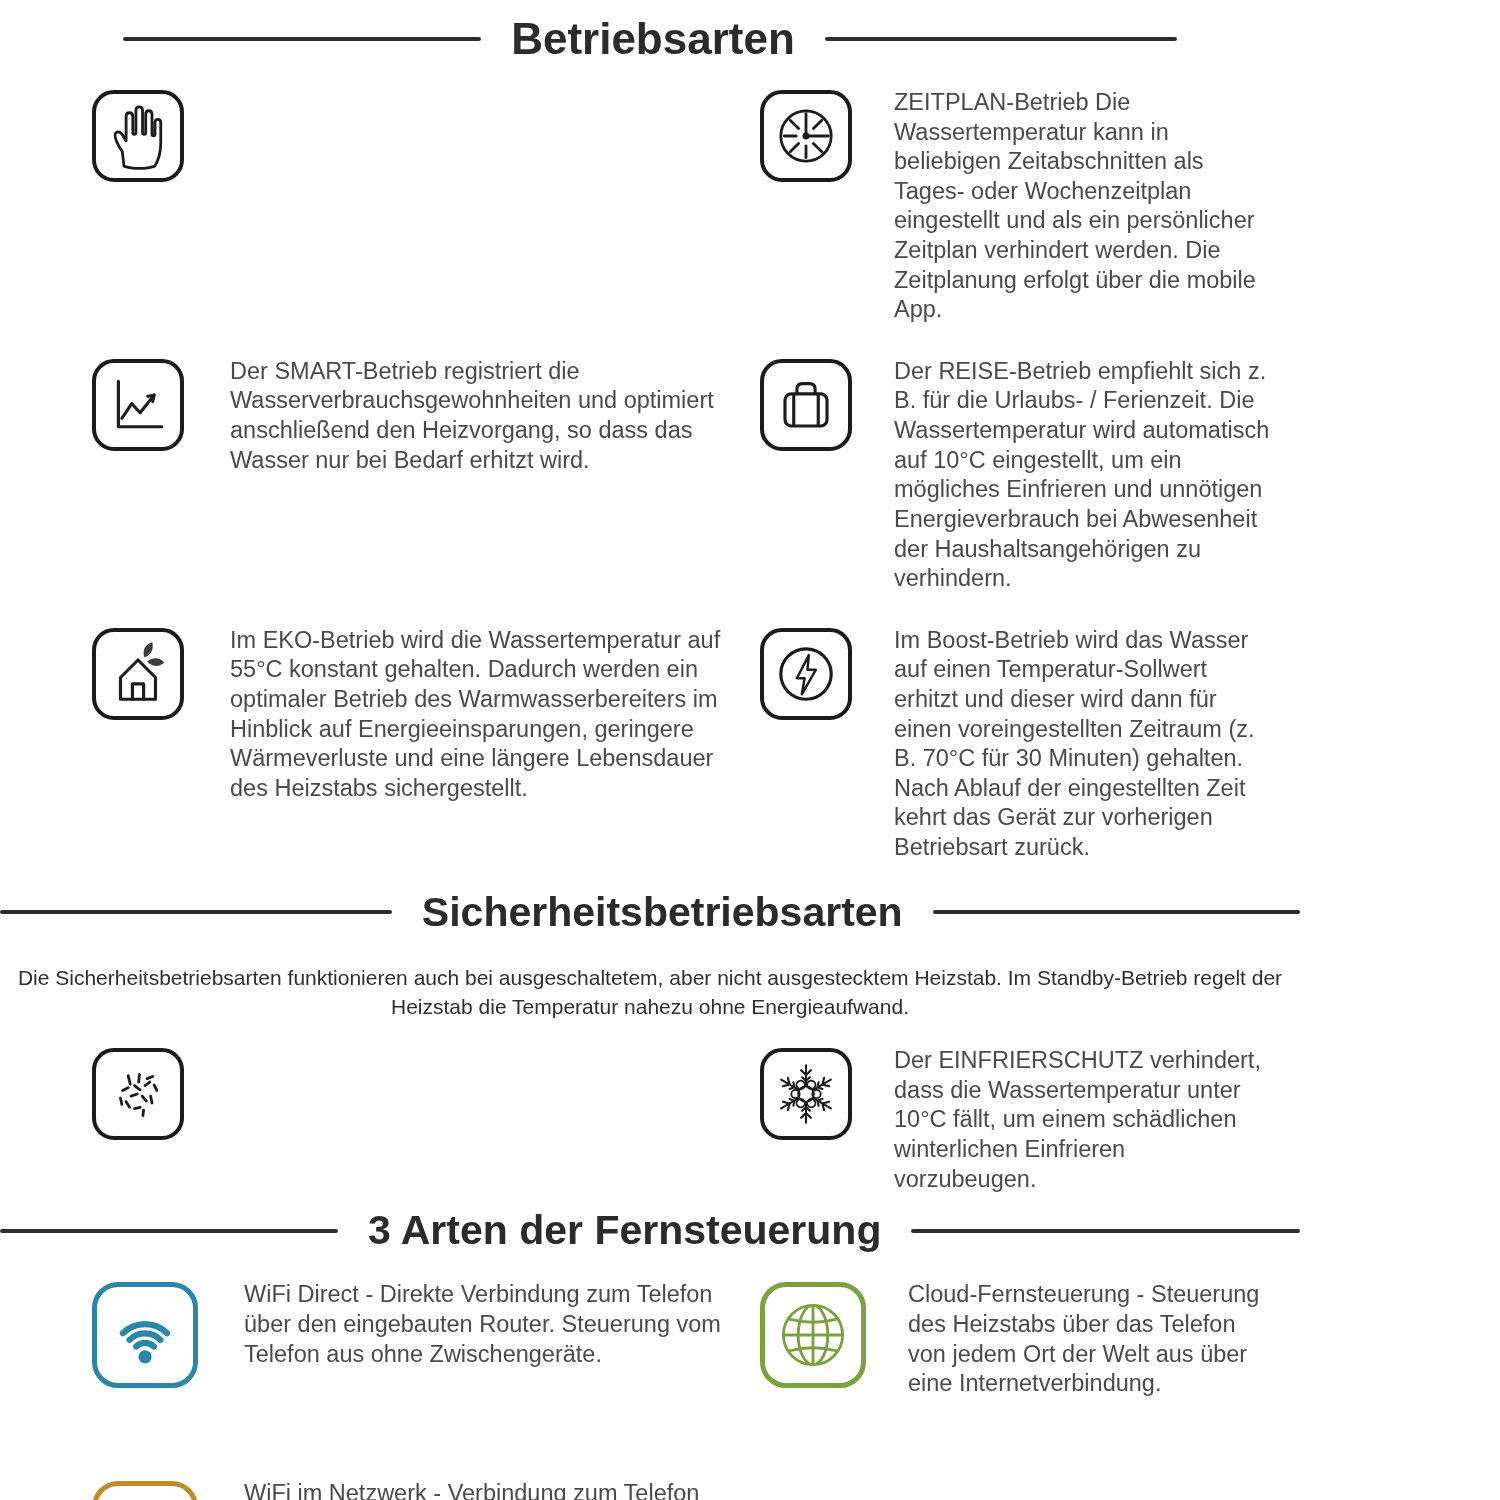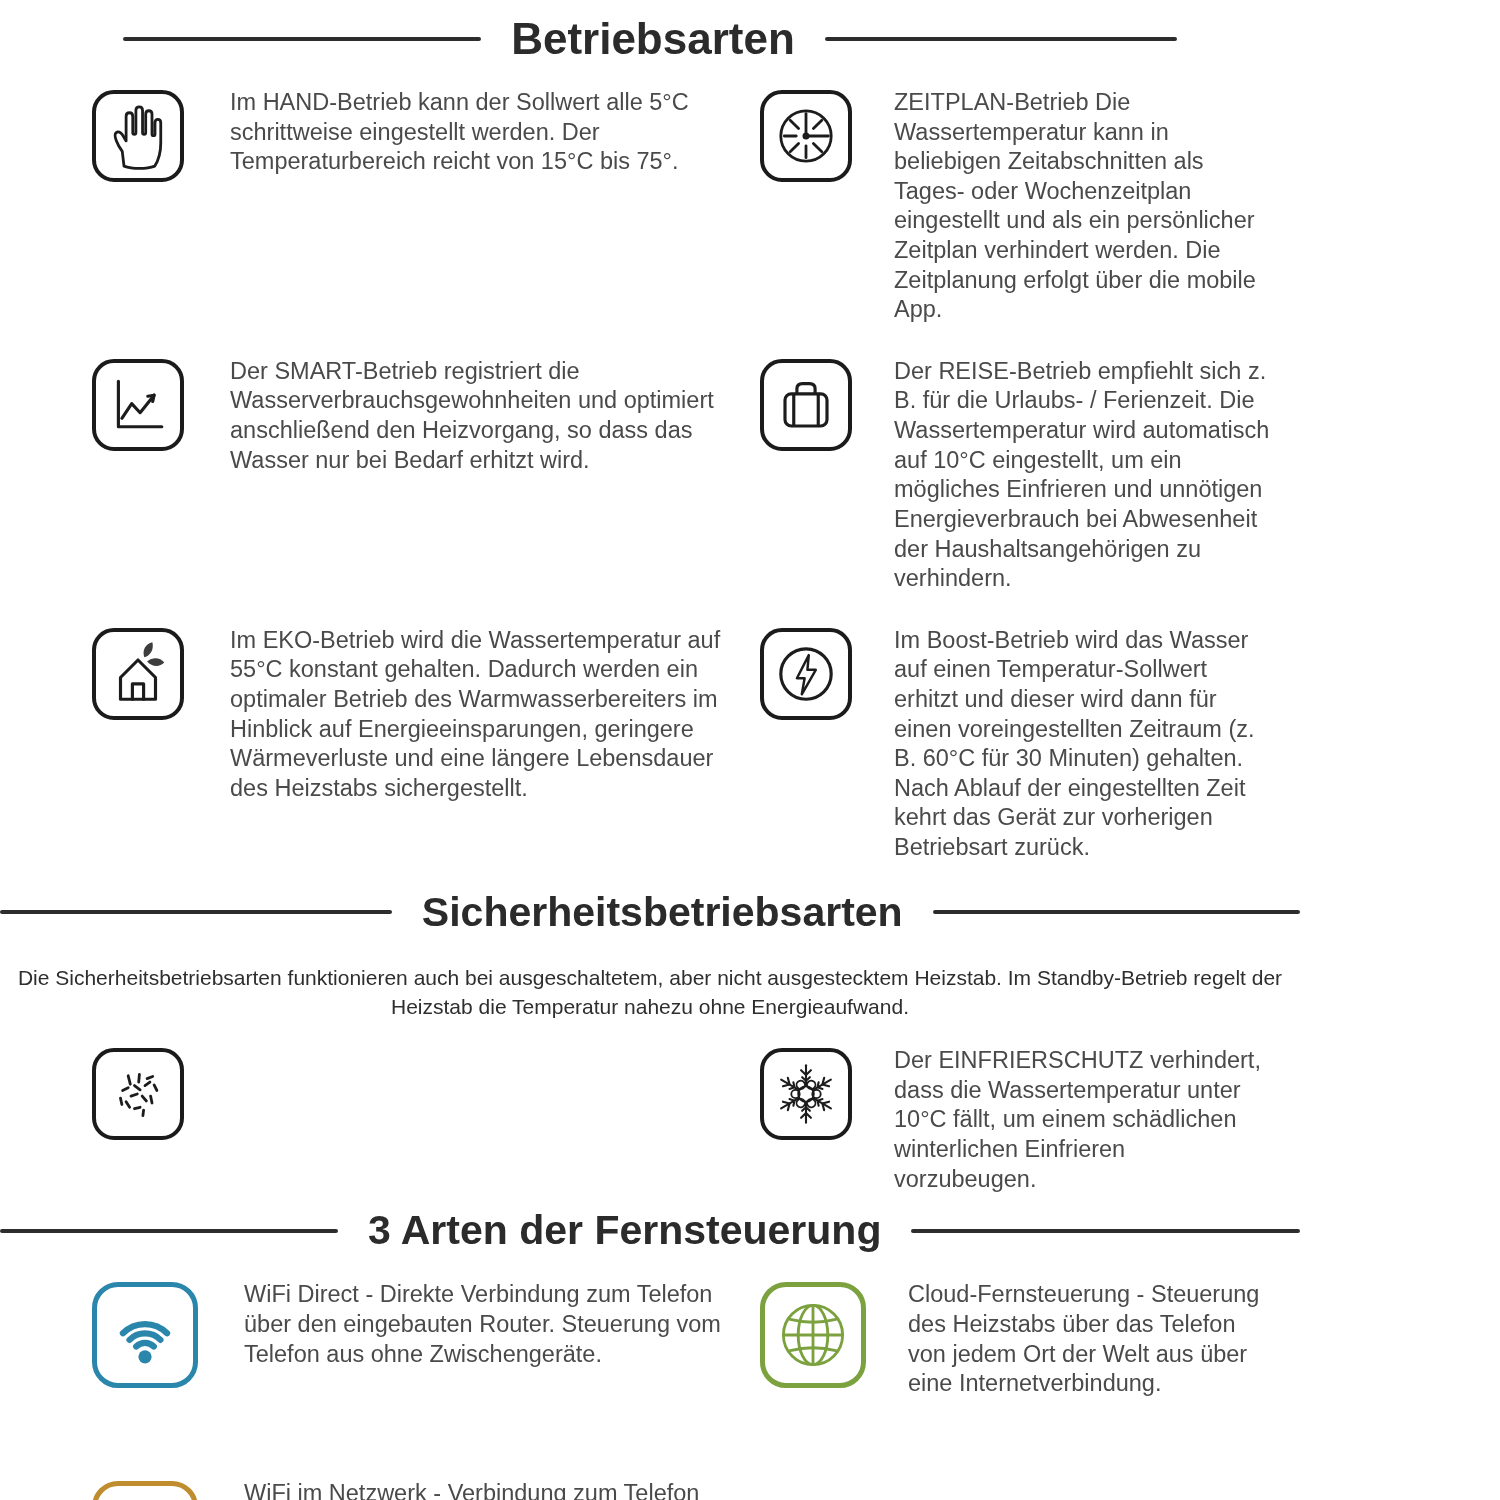--- a/index.html
+++ b/index.html
@@ -62,21 +62,20 @@
   </div>
 
   <div class="grid g-modes">
 
     <div class="item col-l">
       <div class="icon-box">
         <svg width="70" height="70" viewBox="0 0 100 100">
           <path class="stroke-ic" stroke-width="4" d="M 30 93 L 27.5 72 C 21 63 14.5 49 18.5 45.5 C 21.5 42.8 25.5 44.5 27.5 48 L 33 57 L 33 22 C 33 15 42.5 15 42.5 22 L 42.5 45 C 42.5 48.4 47 48.4 47 45 L 47 13.5 C 47 6.5 56.5 6.5 56.5 13.5 L 56.5 45 C 56.5 48.4 61 48.4 61 45 L 61 19 C 61 12.2 70 12.2 70 19 L 70 47 C 70 50.4 74.3 50.4 74.3 47 L 74.3 31 C 74.3 24.5 82.5 24.5 82.5 31 L 82.5 60 C 82.5 76 79 85 74 93 C 62 97.5 42 97.5 30 93 Z"></path>
         </svg>
       </div>
-      <p class="txt">Im HAND-Betrieb kann der Sollwert alle 5°C schrittweise eingestellt werden. Der Temperaturbereich reicht von 15°C bis 75°.</p>
     </div>
 
     <div class="item col-r">
       <div class="icon-box">
         <svg width="70" height="70" viewBox="0 0 100 100">
           <g class="stroke-ic" stroke-width="4">
             <circle cx="50" cy="50" r="36"></circle>
             <line x1="50" y1="18" x2="50" y2="50"></line>
             <line x1="82" y1="50" x2="50" y2="50"></line>
             <line x1="72.6" y1="27.4" x2="60.6" y2="39.4"></line>
@@ -135,21 +134,21 @@
 
     <div class="item col-r">
       <div class="icon-box">
         <svg width="70" height="70" viewBox="0 0 100 100">
           <g class="stroke-ic">
             <circle cx="50" cy="50" r="36" stroke-width="4.5"></circle>
             <path d="M 54 23 L 37 56 L 48 56 L 44 79 L 64 44 L 52 44 Z" stroke-width="3.5"></path>
           </g>
         </svg>
       </div>
-      <p class="txt">Im Boost-Betrieb wird das Wasser auf einen Temperatur-Sollwert erhitzt und dieser wird dann für einen voreingestellten Zeitraum (z. B. 60°C für 30 Minuten) gehalten. Nach Ablauf der eingestellten Zeit kehrt das Gerät zur vorherigen Betriebsart zurück.</p>
+      <p class="txt">Im Boost-Betrieb wird das Wasser auf einen Temperatur-Sollwert erhitzt und dieser wird dann für einen voreingestellten Zeitraum (z. B. 70°C für 30 Minuten) gehalten. Nach Ablauf der eingestellten Zeit kehrt das Gerät zur vorherigen Betriebsart zurück.</p>
     </div>
   </div>
 
   <div class="section-header mt1" id="hdr2">
     <span class="rule" style="width:448px"></span>
     <h2 class="hdr-title">Sicherheitsbetriebsarten</h2>
     <span class="rule" style="width:420px"></span>
   </div>
 
   <p class="intro">Die Sicherheitsbetriebsarten funktionieren auch bei ausgeschaltetem, aber nicht ausgestecktem Heizstab. Im Standby-Betrieb regelt der Heizstab die Temperatur nahezu ohne Energieaufwand.</p>

